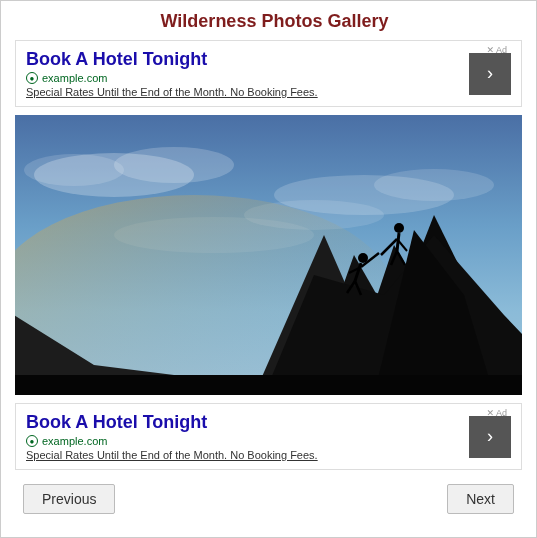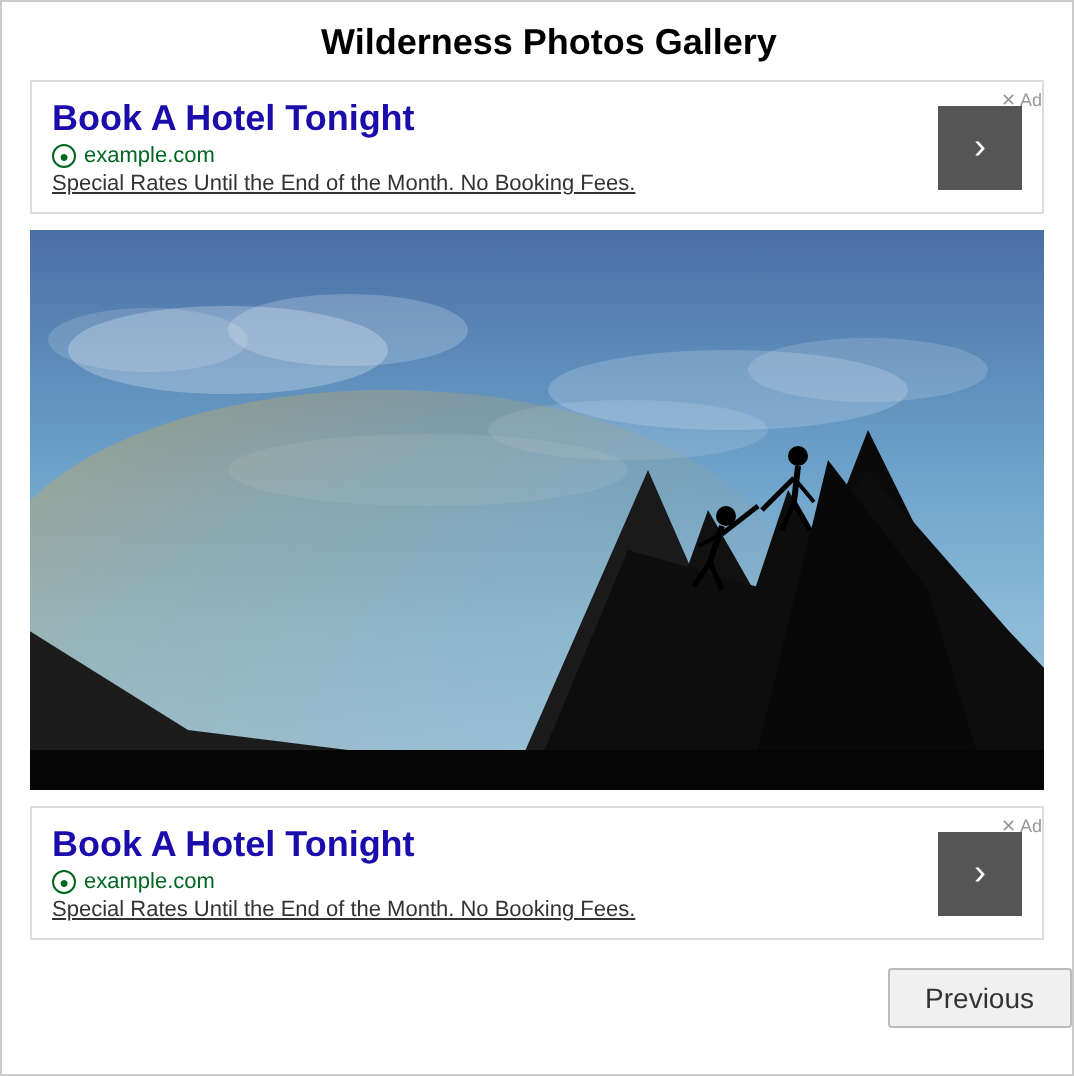--- a/index.html
+++ b/index.html
@@ -10,21 +10,21 @@
       background: #fff;
       border: 1px solid #ccc;
       overflow: hidden;
     }
 
     .page-title {
       text-align: center;
       font-size: 18px;
       font-weight: bold;
       padding: 10px 0 8px 0;
-      color: #000000;
+      color: #7f1d1d;
       margin-left: 12px;
     }
 
     .ad-banner {
       border: 1px solid #ddd;
       margin: 0 14px 8px 14px;
       padding: 8px 10px;
       display: flex;
       align-items: center;
       justify-content: space-between;
@@ -82,21 +82,21 @@
     }
 
     .ad-arrow-btn .arrow {
       color: #fff;
       font-size: 18px;
     }
 
     .ad-x {
       position: absolute;
       top: 4px;
-      right: 0;
+      right: 14px;
       font-size: 9px;
       color: #999;
       cursor: pointer;
     }
 
     .photo-container {
       margin: 0 14px;
       height: 280px;
       background: #3a6b8a;
       overflow: hidden;
@@ -115,23 +115,23 @@
       padding: 8px 10px;
       display: flex;
       align-items: center;
       justify-content: space-between;
       background: #fff;
       position: relative;
     }
 
     .nav-buttons {
       display: flex;
-      justify-content: flex-end;
-      align-items: center;
-      padding: 10px 0;
+      justify-content: space-between;
+      align-items: center;
+      padding: 10px 22px;
       margin-top: 4px;
     }
 
     .nav-btn {
       padding: 6px 18px;
       background: #f0f0f0;
       border: 1px solid #bbb;
       cursor: pointer;
       font-size: 14px;
       color: #333;
@@ -239,13 +239,14 @@
     <div class="ad-description">Special Rates Until the End of the Month. No Booking Fees.</div>
   </div>
   <div class="ad-arrow-btn">
     <span class="arrow">›</span>
   </div>
   <span class="ad-x">✕ Ad</span>
 </div>
 
 <div class="nav-buttons">
   <button class="nav-btn">Previous</button>
+  <button class="nav-btn">Next</button>
 </div>
 
 </body></html>

